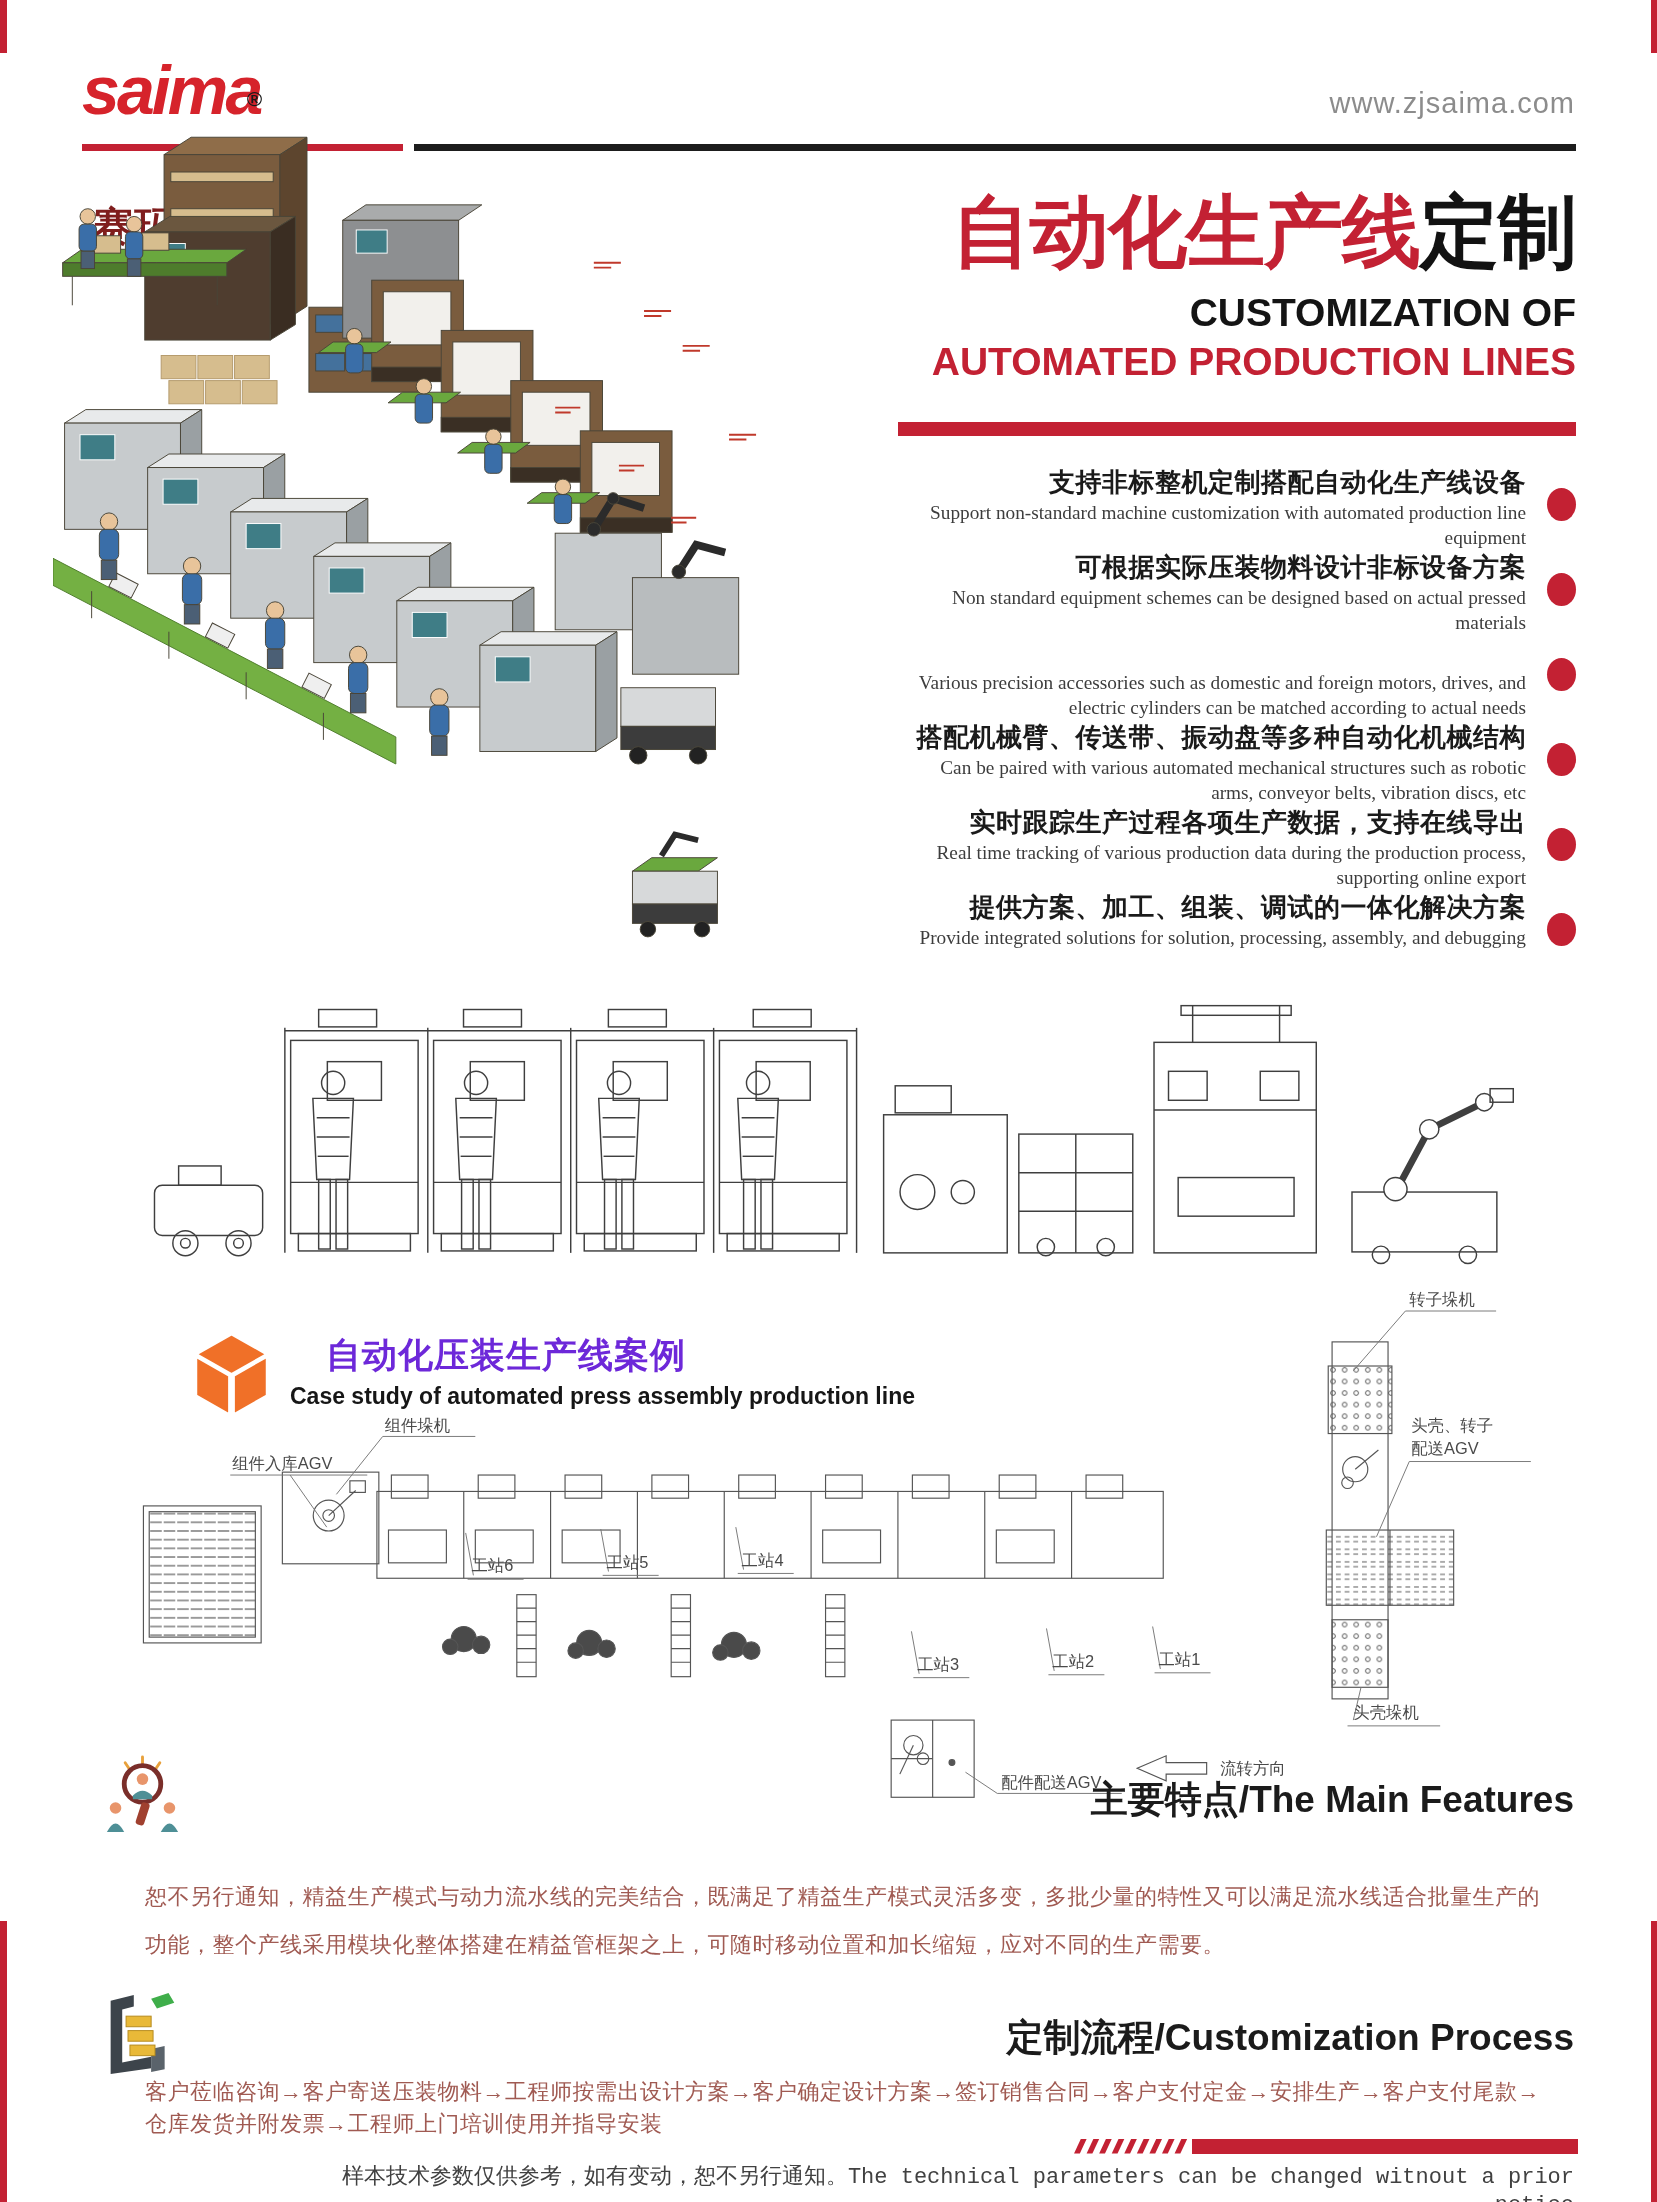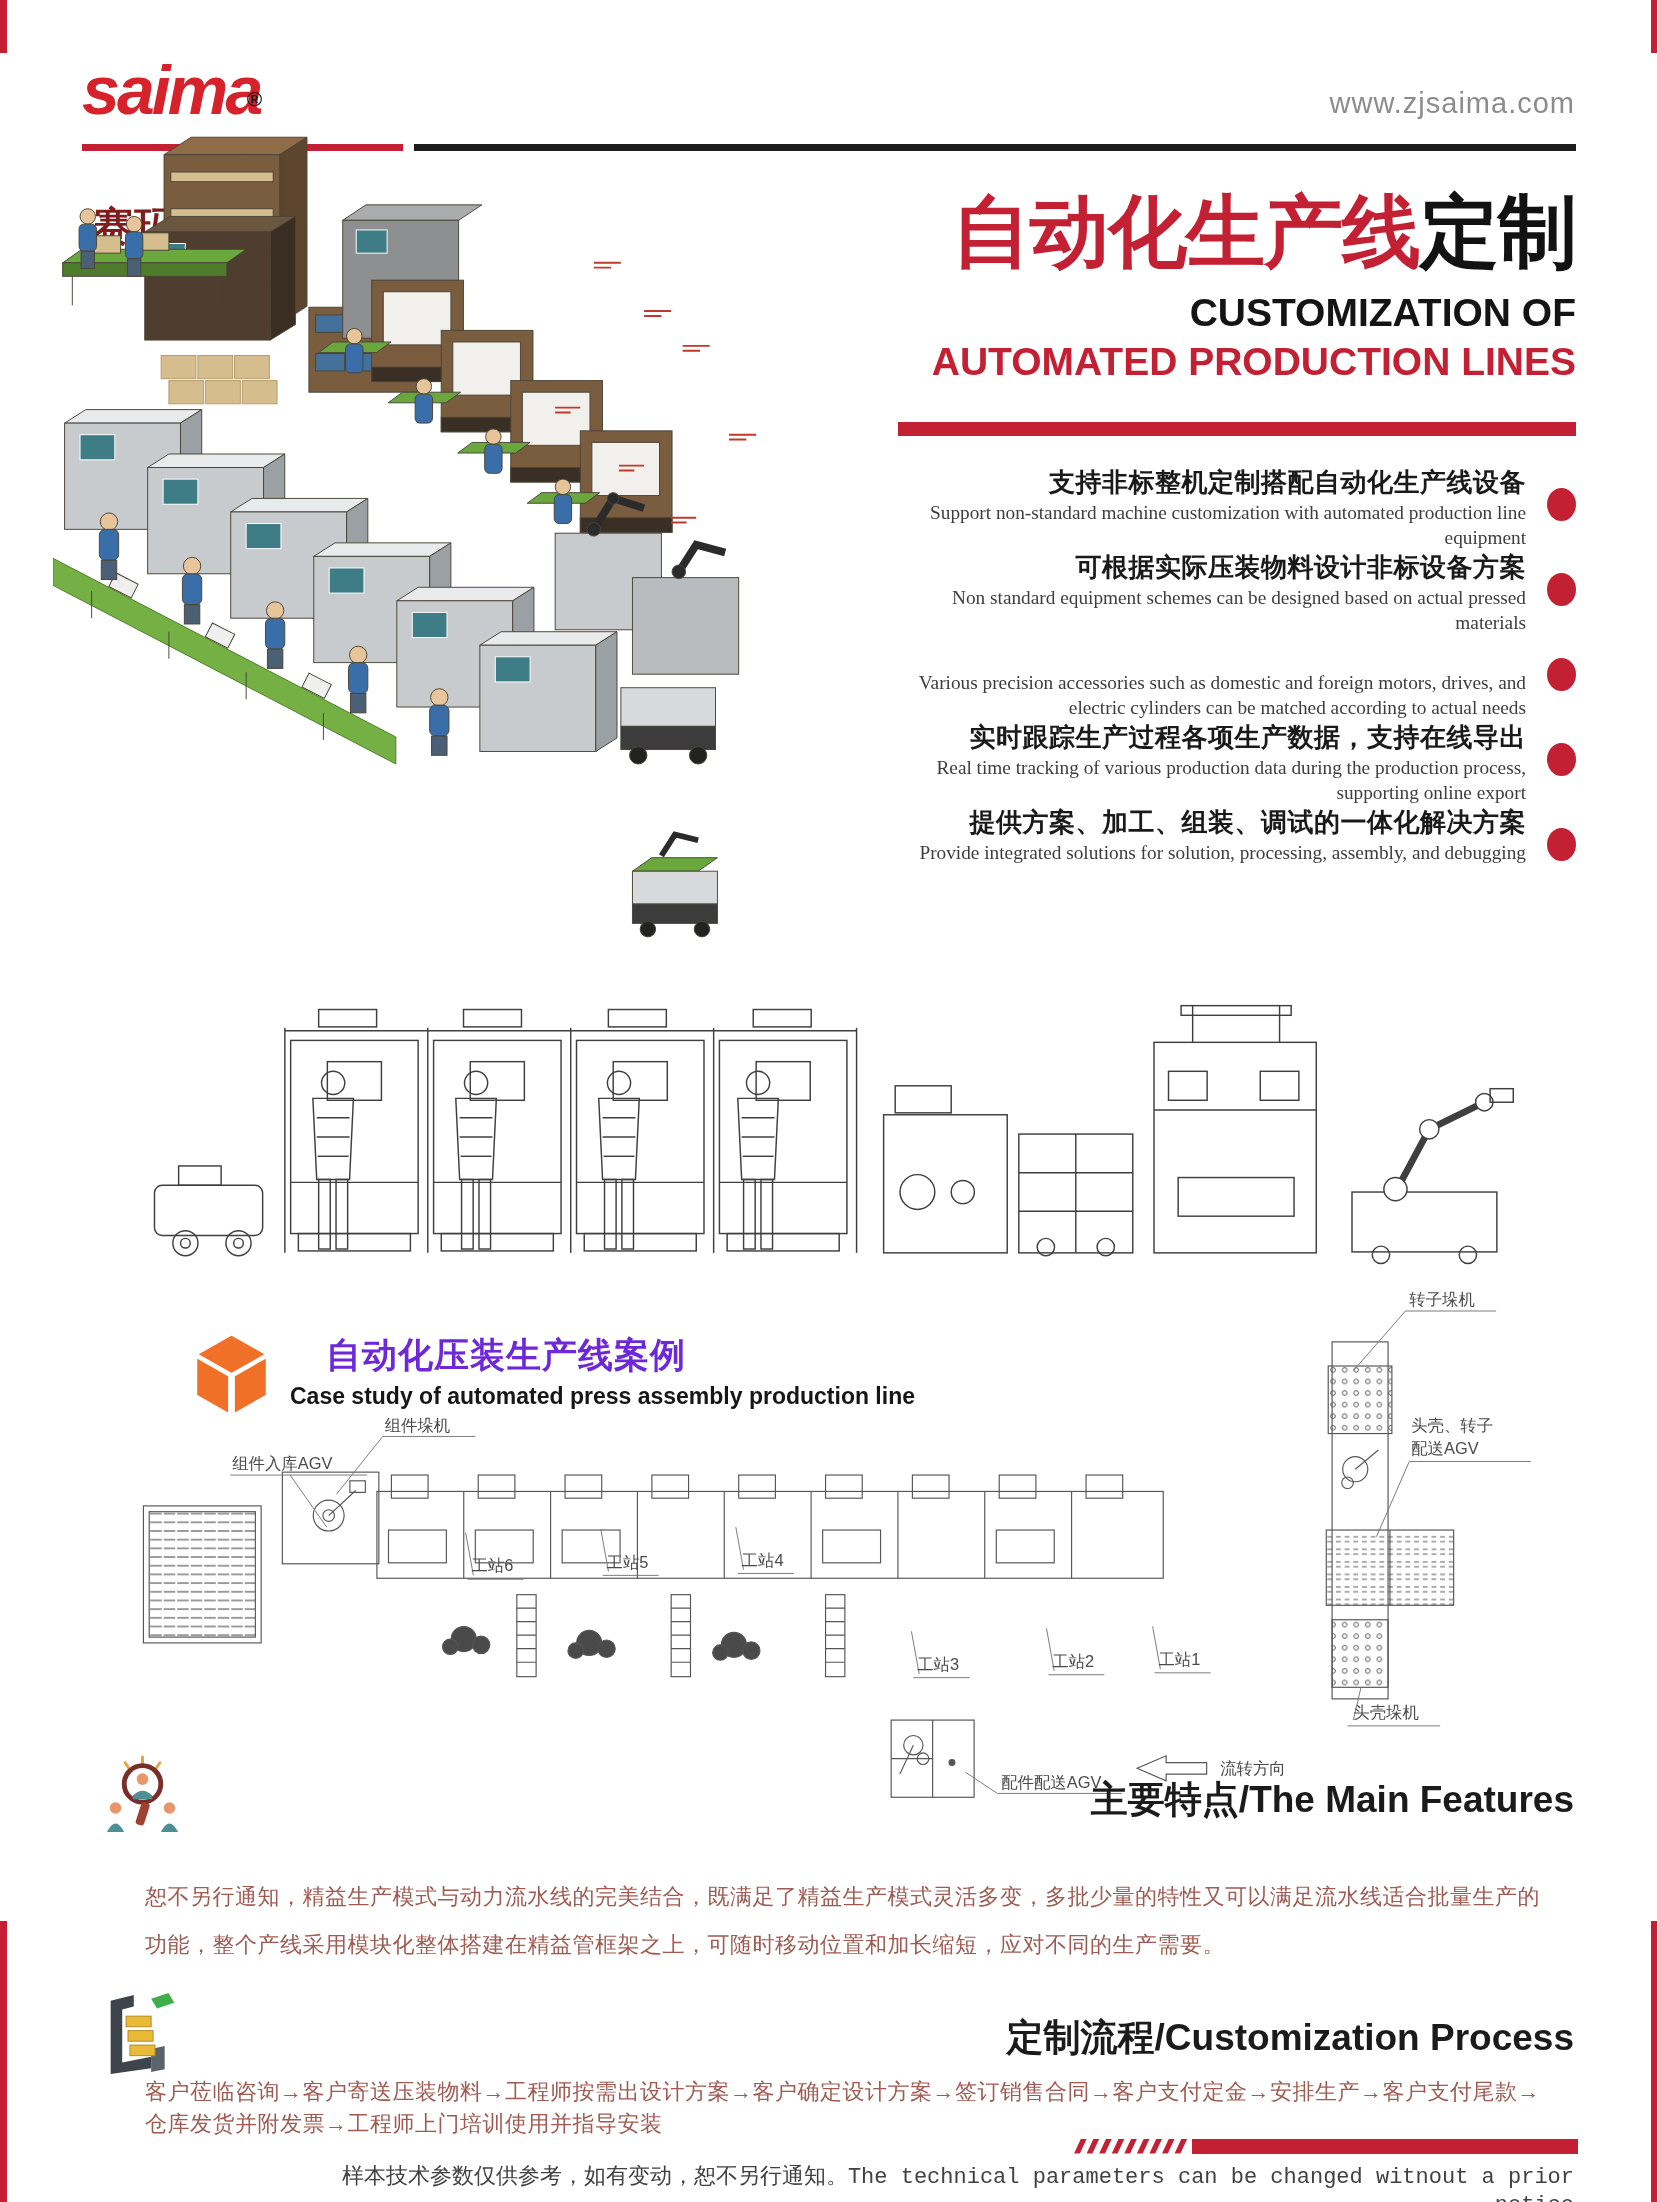--- a/index.html
+++ b/index.html
@@ -302,20 +302,25 @@
     <div class="feature">
       <div class="f-zh">可根据实际压装物料设计非标设备方案</div>
       <div class="f-en">Non standard equipment schemes can be designed based on actual pressed materials</div>
       <span class="f-dot"></span>
     </div>
     <div class="feature">
       <div class="f-en">Various precision accessories such as domestic and foreign motors, drives, and electric cylinders can be matched according to actual needs</div>
       <span class="f-dot"></span>
     </div>
     <div class="feature">
+      <div class="f-zh">搭配机械臂、传送带、振动盘等多种自动化机械结构</div>
+      <div class="f-en">Can be paired with various automated mechanical structures such as robotic arms, conveyor belts, vibration discs, etc</div>
+      <span class="f-dot"></span>
+    </div>
+    <div class="feature">
       <div class="f-zh">实时跟踪生产过程各项生产数据，支持在线导出</div>
       <div class="f-en">Real time tracking of various production data during the production process, supporting online export</div>
       <span class="f-dot"></span>
     </div>
     <div class="feature">
       <div class="f-zh">提供方案、加工、组装、调试的一体化解决方案</div>
       <div class="f-en">Provide integrated solutions for solution, processing, assembly, and debugging</div>
       <span class="f-dot"></span>
     </div>
   </div>

